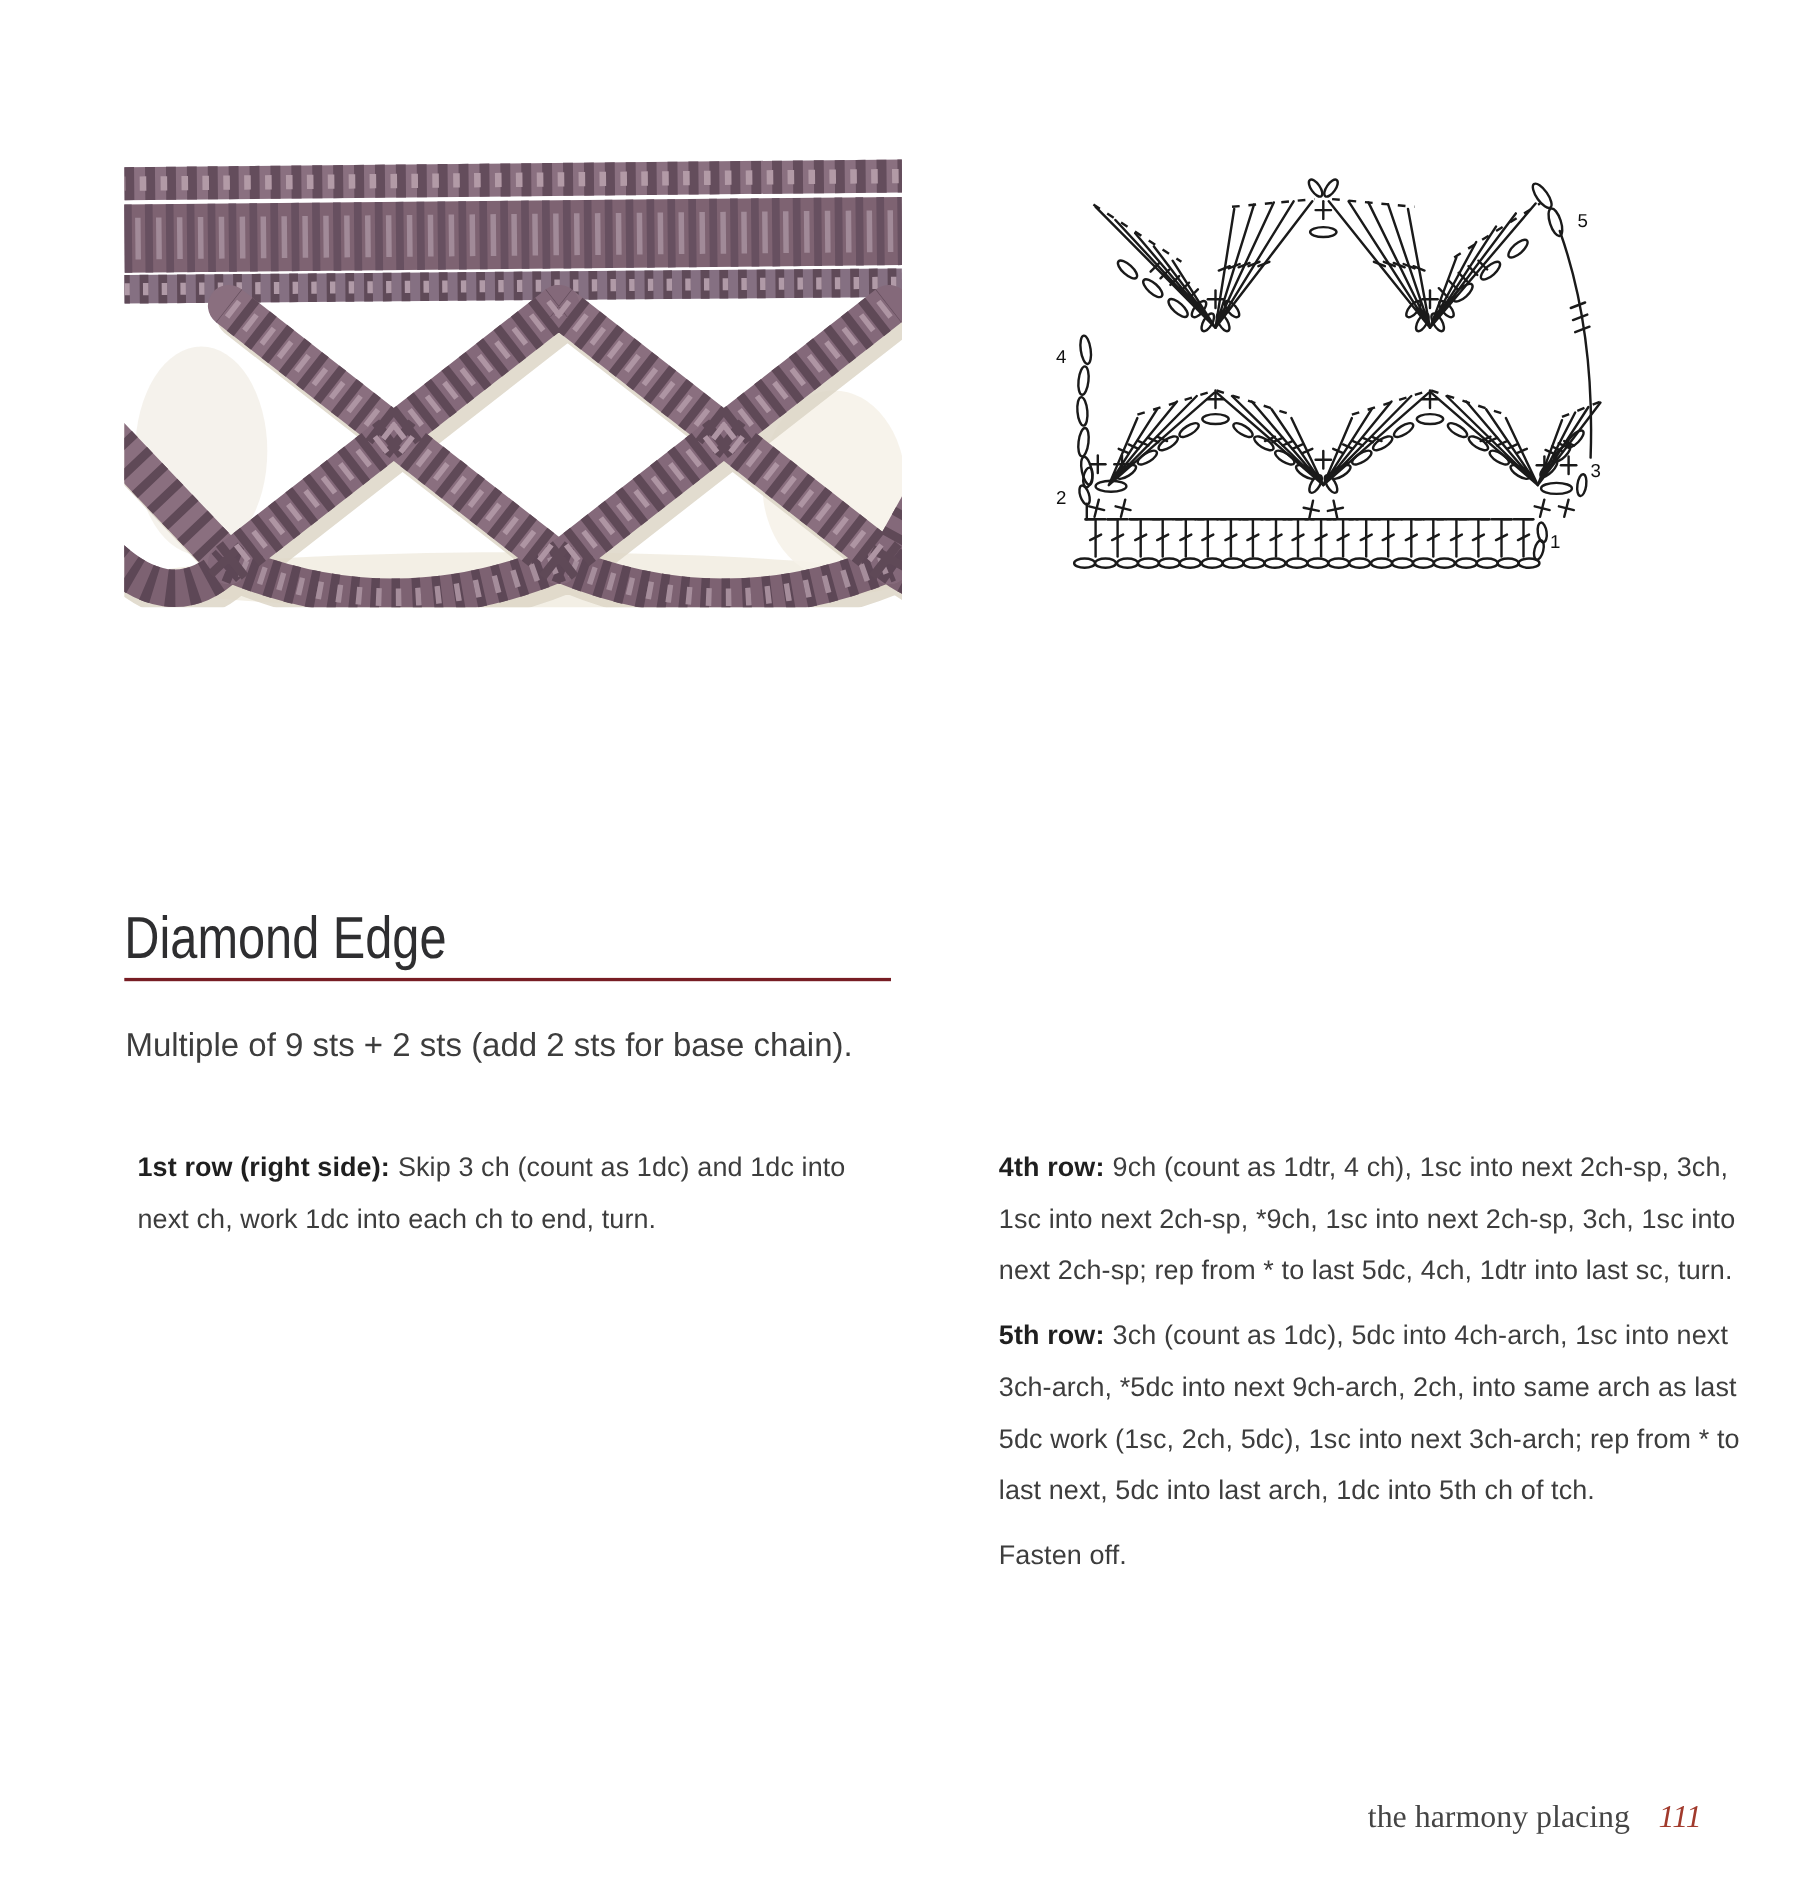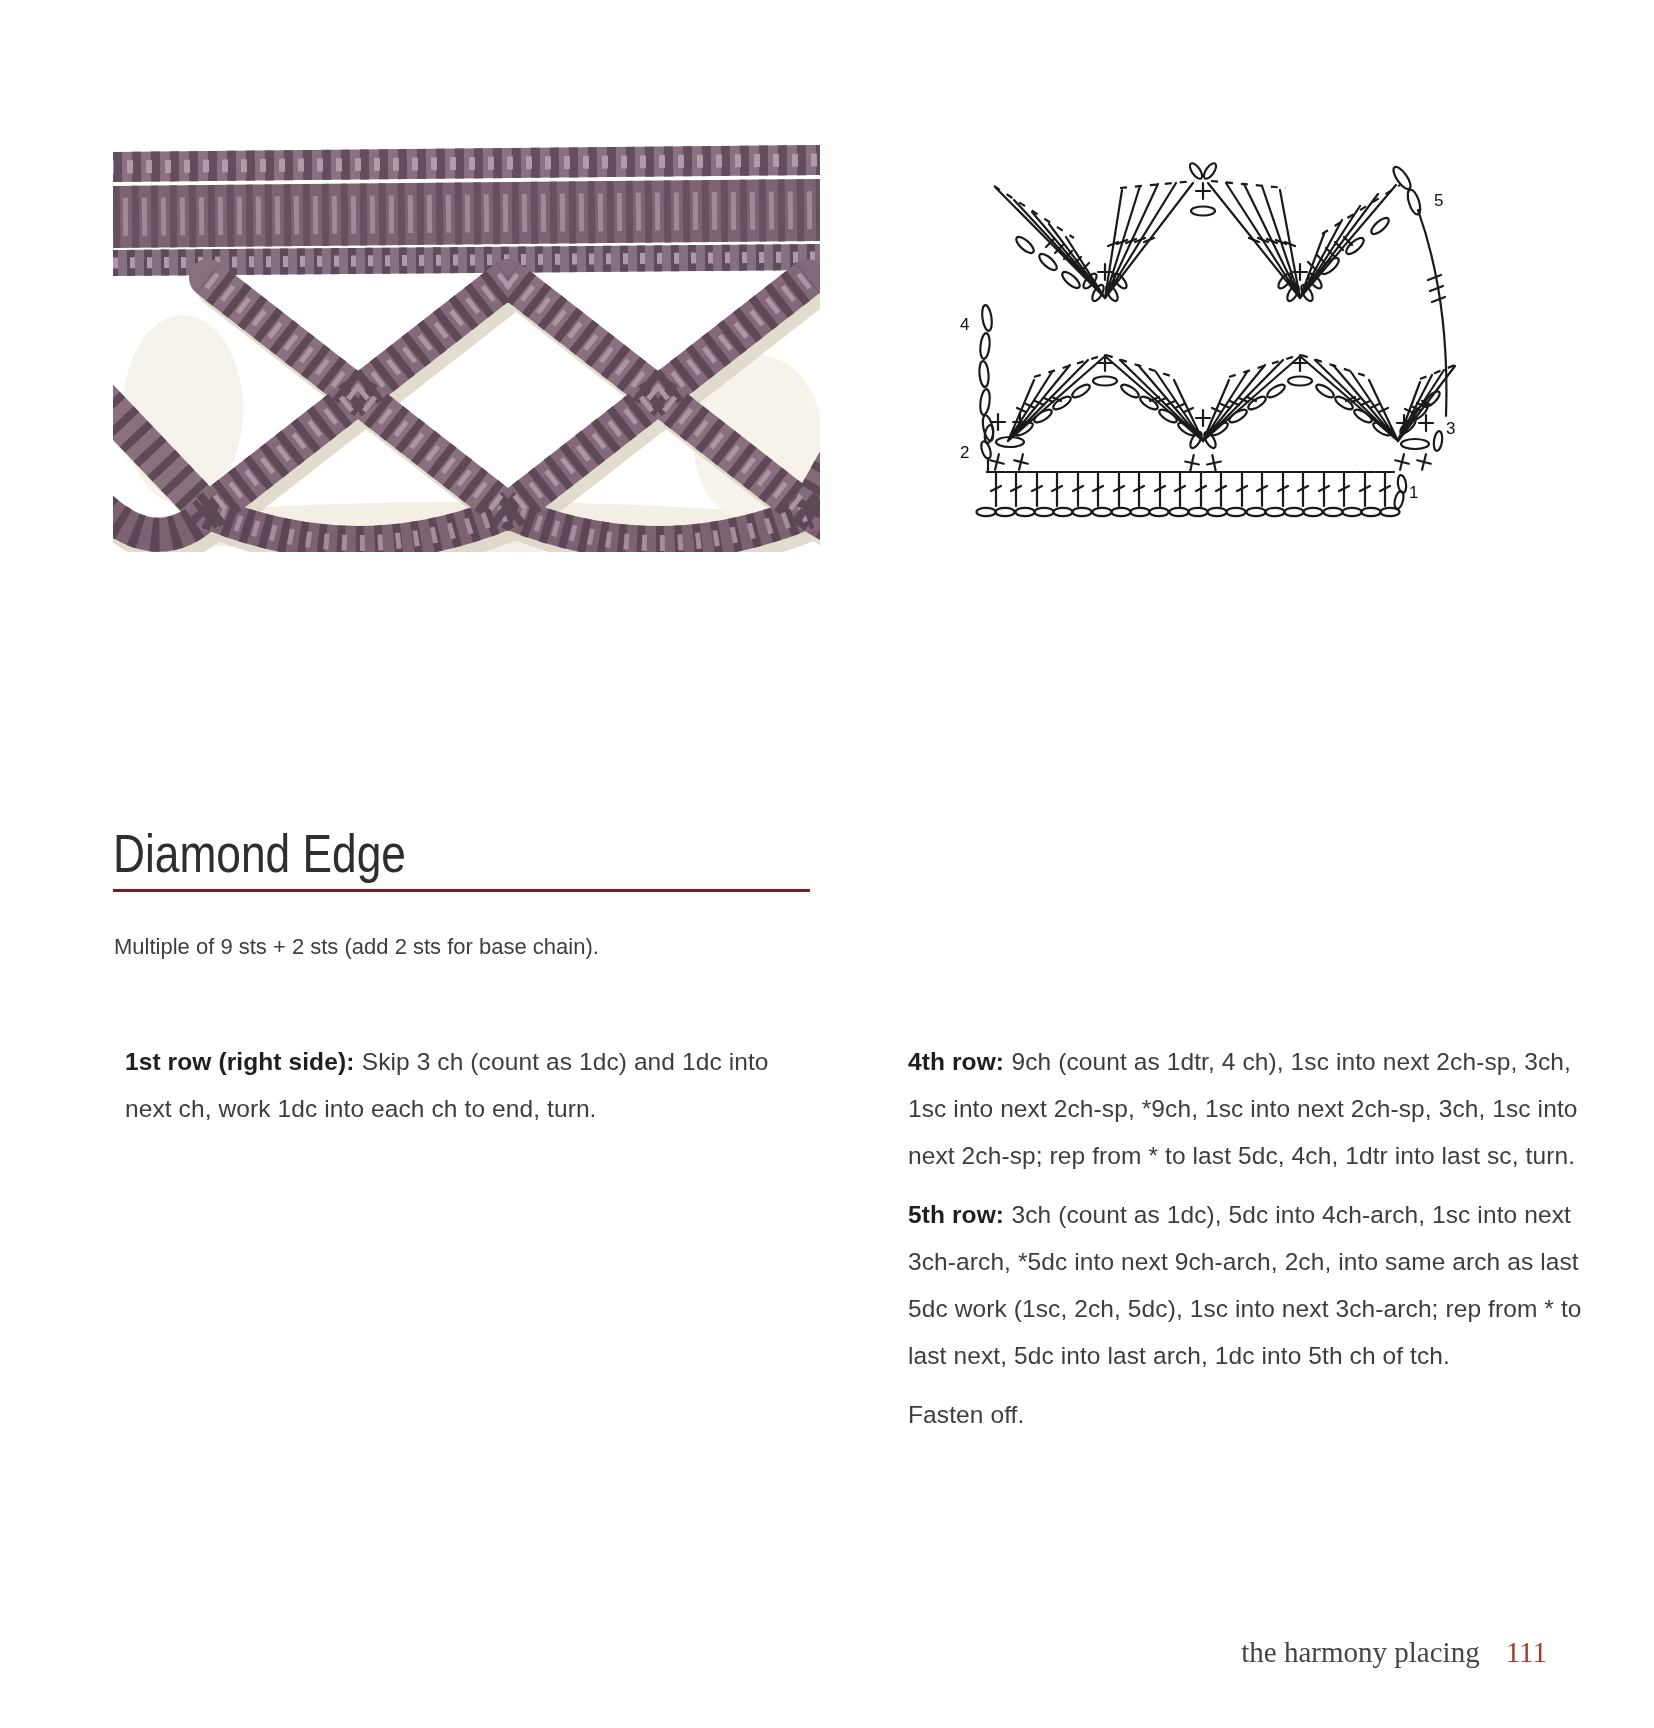--- a/index.html
+++ b/index.html
@@ -23,40 +23,40 @@
     font-size: 54px; font-weight: 400; color: #2e2e30;
     transform: scaleX(0.82); transform-origin: left top;
     letter-spacing: 0px; white-space: nowrap;
   }
   .title-rule {
     position: absolute; left: 113px; top: 889px;
     width: 697px; height: 3px; background: #771d24;
   }
   .multiple-note {
     position: absolute; left: 114px; top: 934px;
-    font-size: 22px; color: #3d3d3d;
+    font-size: 30px; color: #3d3d3d;
   }
   .instructions-left {
     position: absolute; left: 113px; top: 1026px; width: 706px;
   }
   .instructions-right {
     position: absolute; left: 896px; top: 1026px; width: 700px;
   }
   p.instr {
     margin: 12px; font-size: 24.5px; line-height: 47px; color: #3d3d3d;
     letter-spacing: 0.1px;
   }
   p.instr b { font-weight: 700; color: #1f1f1f; margin-right: 0.30em; }
   p.instr b:empty { margin-right: 0; }
   .page-footer {
     position: absolute; top: 1636px; right: 107px;
     font-family: "Liberation Serif", serif;
     font-size: 29px; color: #454545; white-space: nowrap;
   }
-  .page-footer .page-num { color: #a13a2c; margin-left: 26px; }
+  .page-footer .page-num { color: #a13a2c; margin-left: 26px; font-style: italic; }
   svg { display: block; }
 </style>
 </head>
 <body>
 
 <div class="swatch-photo">
   <svg viewBox="0 0 707 412" width="707" height="412">
     <rect width="707" height="412" fill="#ffffff"></rect>
     <ellipse cx="360" cy="388" rx="350" ry="26" fill="#efe9dc" opacity="0.75"></ellipse>
     <ellipse cx="70" cy="270" rx="60" ry="95" fill="#f3efe7" opacity="0.8"></ellipse>

